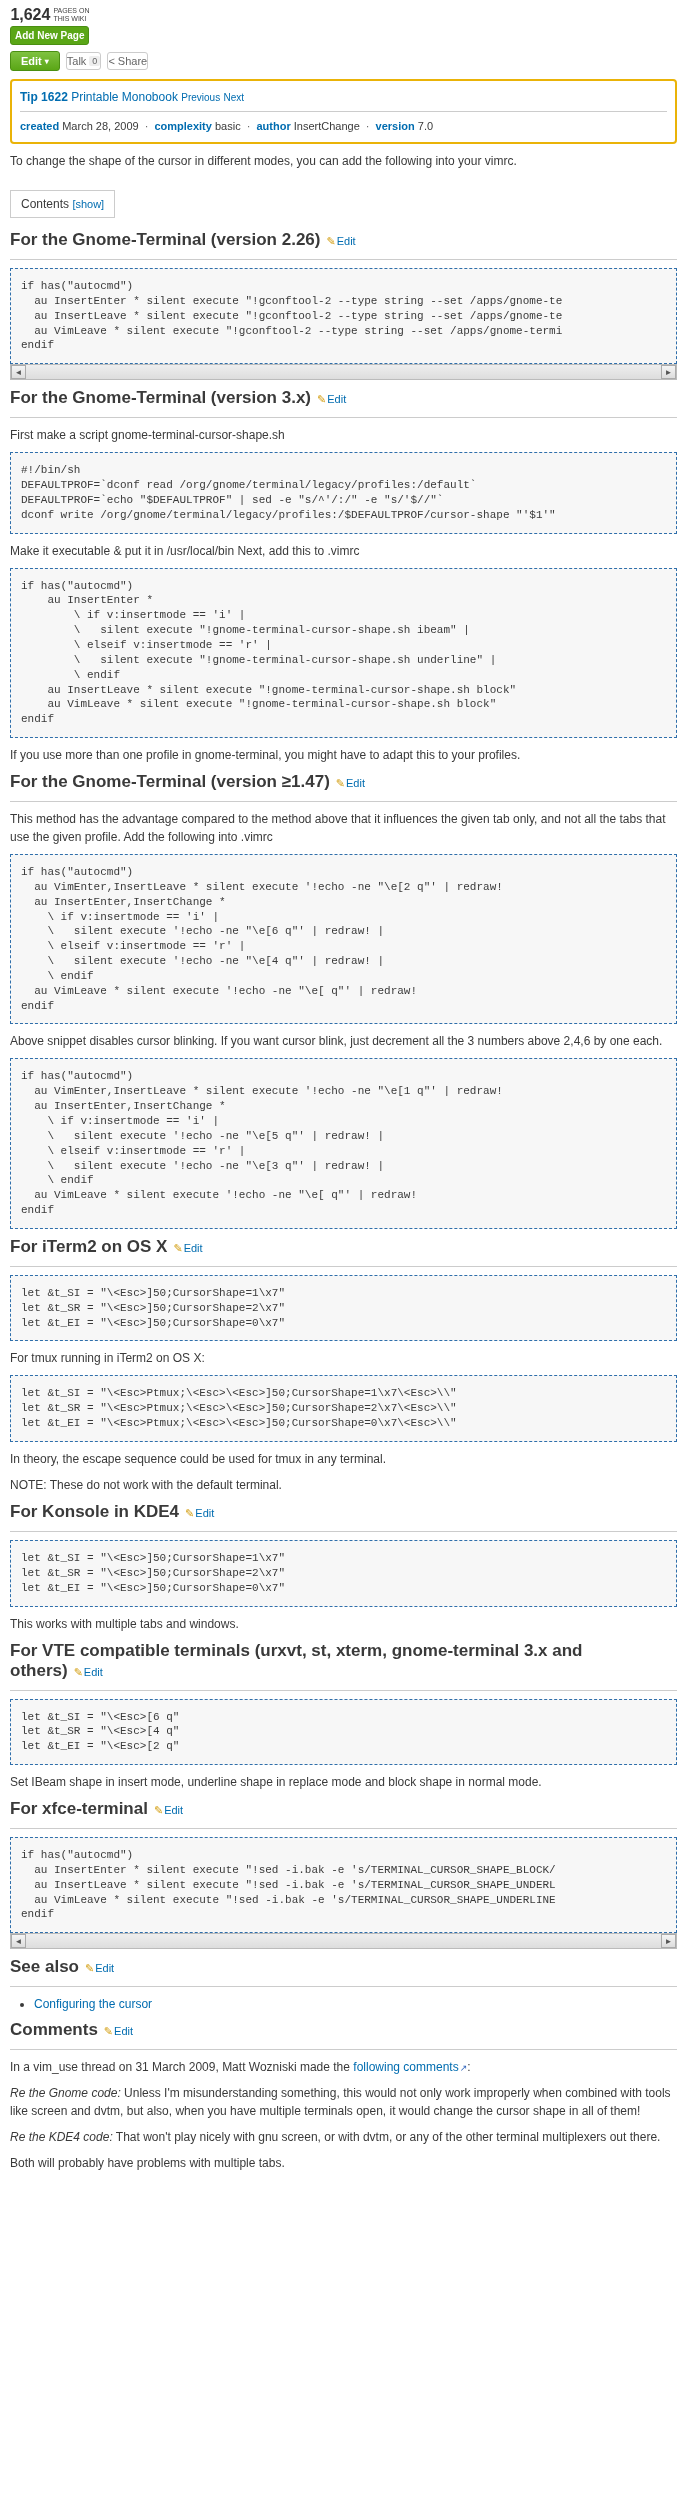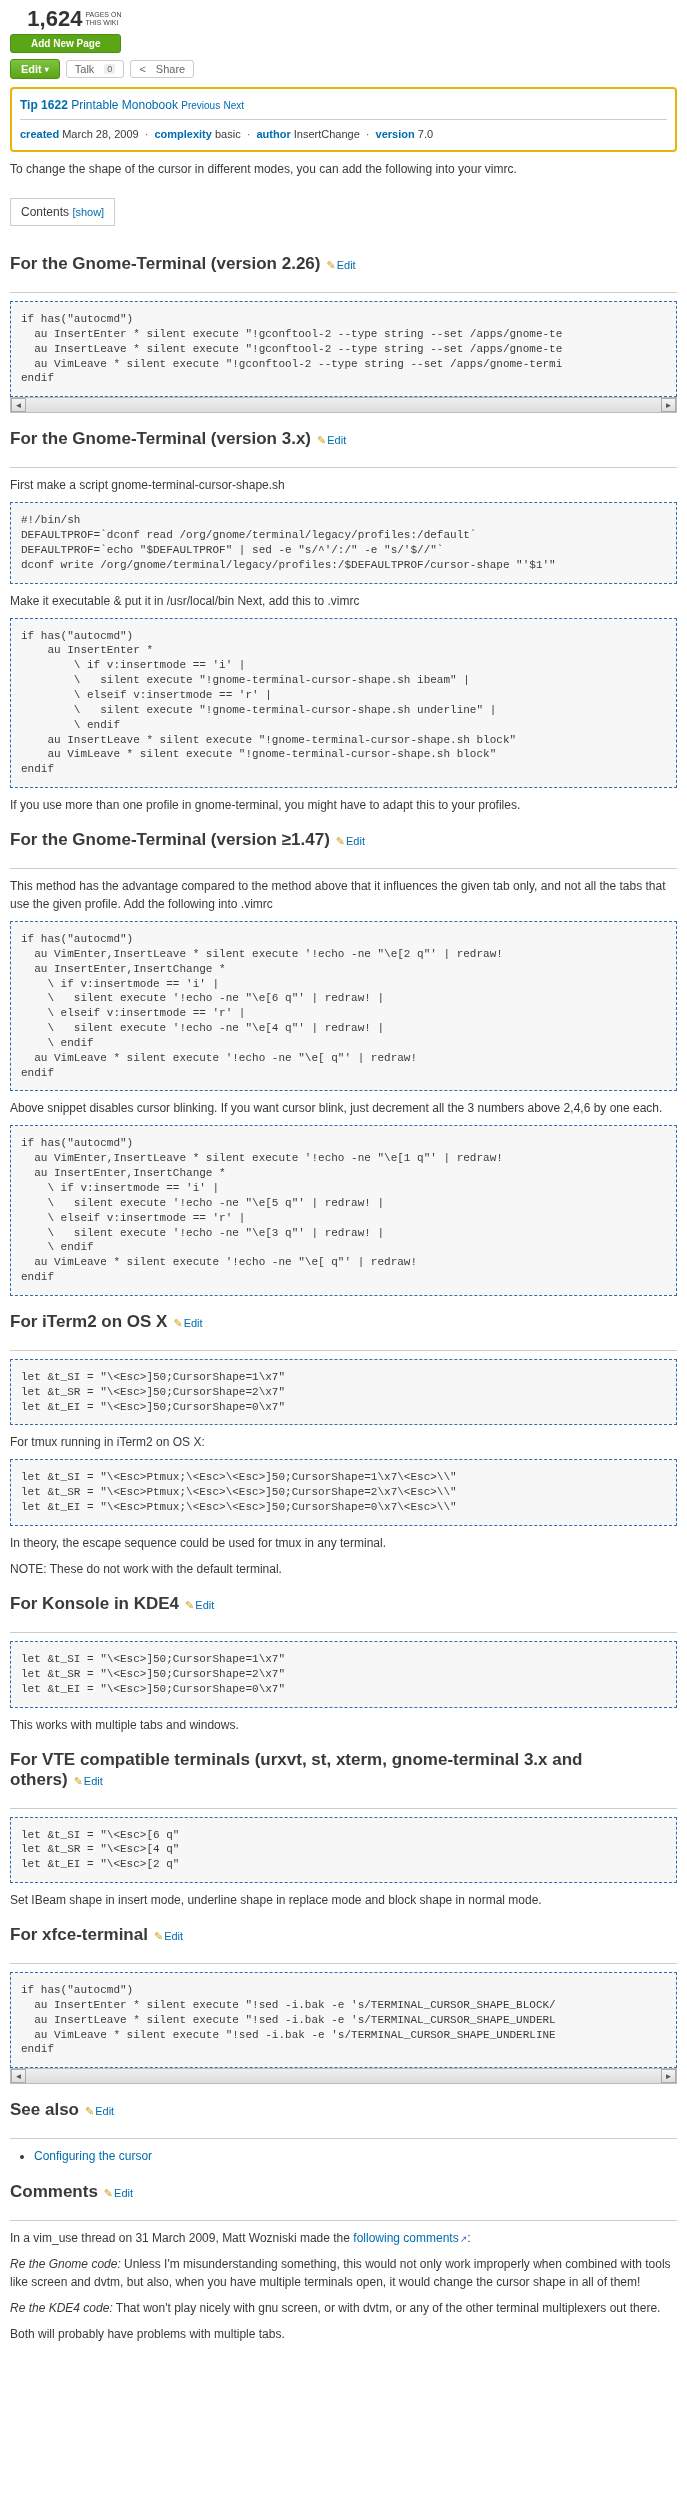--- a/index.html
+++ b/index.html
@@ -1,40 +1,40 @@
 <!DOCTYPE html>
 <html><head>
 <meta charset="utf-8">
 <style>
 *{box-sizing:border-box;margin:0;padding:0}
 body{font-family:Helvetica,Arial,sans-serif;font-size:12px;color:#3a3a3a;background:#fff;width:687px;padding:6px 10px}
 .hdr{display:flex;justify-content:space-between;align-items:flex-start;margin-bottom:6px}
 .title{font-size:23px;font-weight:bold;color:#3a3a3a}
 .stats{text-align:right}
 .statrow{display:flex;align-items:center;justify-content:flex-end;gap:3px}
-.bignum{font-size:22px;font-weight:bold;color:#333}
+.bignum{font-size:16px;font-weight:bold;color:#333}
 .smtxt{font-size:7px;line-height:8px;color:#444;text-align:left}
-.addbtn{display:inline-block;background:#5aa616;color:#fff;font-size:10px;font-weight:bold;padding:3px 20px;border-radius:3px;margin-top:2px;border:1px solid #4a8f12}
+.addbtn{display:inline-block;background:#5aa616;color:#fff;font-size:10px;font-weight:bold;padding:3px 4px;border-radius:3px;margin-top:2px;border:1px solid #4a8f12}
 .actions{display:flex;gap:6px;align-items:center;margin-bottom:8px}
 .editbtn{background:linear-gradient(#7fc241,#5aa616);color:#fff;font-size:11px;font-weight:bold;padding:3px 10px;border-radius:3px;border:1px solid #4a8f12;display:flex;align-items:center;gap:3px}
 .editbtn::after{content:"▾";font-size:8px}
-.talkbtn,.sharebtn{background:#fff;border:1px solid #ccc;border-radius:3px;padding:2px 8px;font-size:11px;color:#666;display:flex;align-items:center;gap:10px}
+.talkbtn,.sharebtn{background:#fff;border:1px solid #ccc;border-radius:3px;padding:2px 0;font-size:11px;color:#666;display:flex;align-items:center;gap:3px}
 .talkcnt{background:#eee;border-radius:2px;padding:0 3px;font-size:9px}
 .box{border:2px solid #eab308;border-radius:4px;padding:6px 8px;margin:8px 0}
 .tipline{color:#006cb0;padding:3px 0}
 .tipline a{color:#006cb0;text-decoration:none}
 .small{font-size:10px}
 hr{border:none;border-top:1px solid #ccc;margin:4px 0}
 .meta{padding:4px 0;font-size:11px}
 .meta .lbl{color:#006cb0;font-weight:bold}
 .meta .dot{color:#666;margin:0 3px}
 p{margin:8px 0;line-height:1.5}
 .toc{border:1px solid #ccc;display:inline-block;padding:6px 10px;margin:12px 0}
 .toc a{color:#006cb0;text-decoration:none;font-size:11px}
-h2{font-size:17px;font-weight:bold;border-bottom:1px solid #ccc;padding-bottom:18px;margin-top:16px;margin-bottom:8px}
+h2{font-size:17px;font-weight:bold;border-bottom:1px solid #ccc;padding-bottom:9px;margin-bottom:8px}
 .editlnk{font-size:11px;font-weight:normal;color:#006cb0;margin-left:6px}
 .pencil{color:#d4a017;font-size:11px;margin-right:1px}
 pre{background:#f7f7f7;border:1px dashed #2f6fab;padding:10px;font-family:"Courier New",monospace;font-size:11px;line-height:1.35;overflow-x:auto;margin:8px 0;white-space:pre}
 .hscrl{height:16px;background:linear-gradient(#eee,#ddd);border:1px solid #bbb;display:flex;justify-content:space-between;align-items:center;margin-top:-8px;margin-bottom:8px}
 .hscrl span{width:15px;height:14px;background:linear-gradient(#f5f5f5,#ddd);border:1px solid #aaa;display:flex;align-items:center;justify-content:center;font-size:8px;color:#555}
 a{color:#006cb0;text-decoration:none}
 ul{padding-left:24px;margin:6px 0}
 li{line-height:1.6}
 .ext::after{content:"↗";font-size:9px;color:#36b;margin-left:1px}
 i{}

